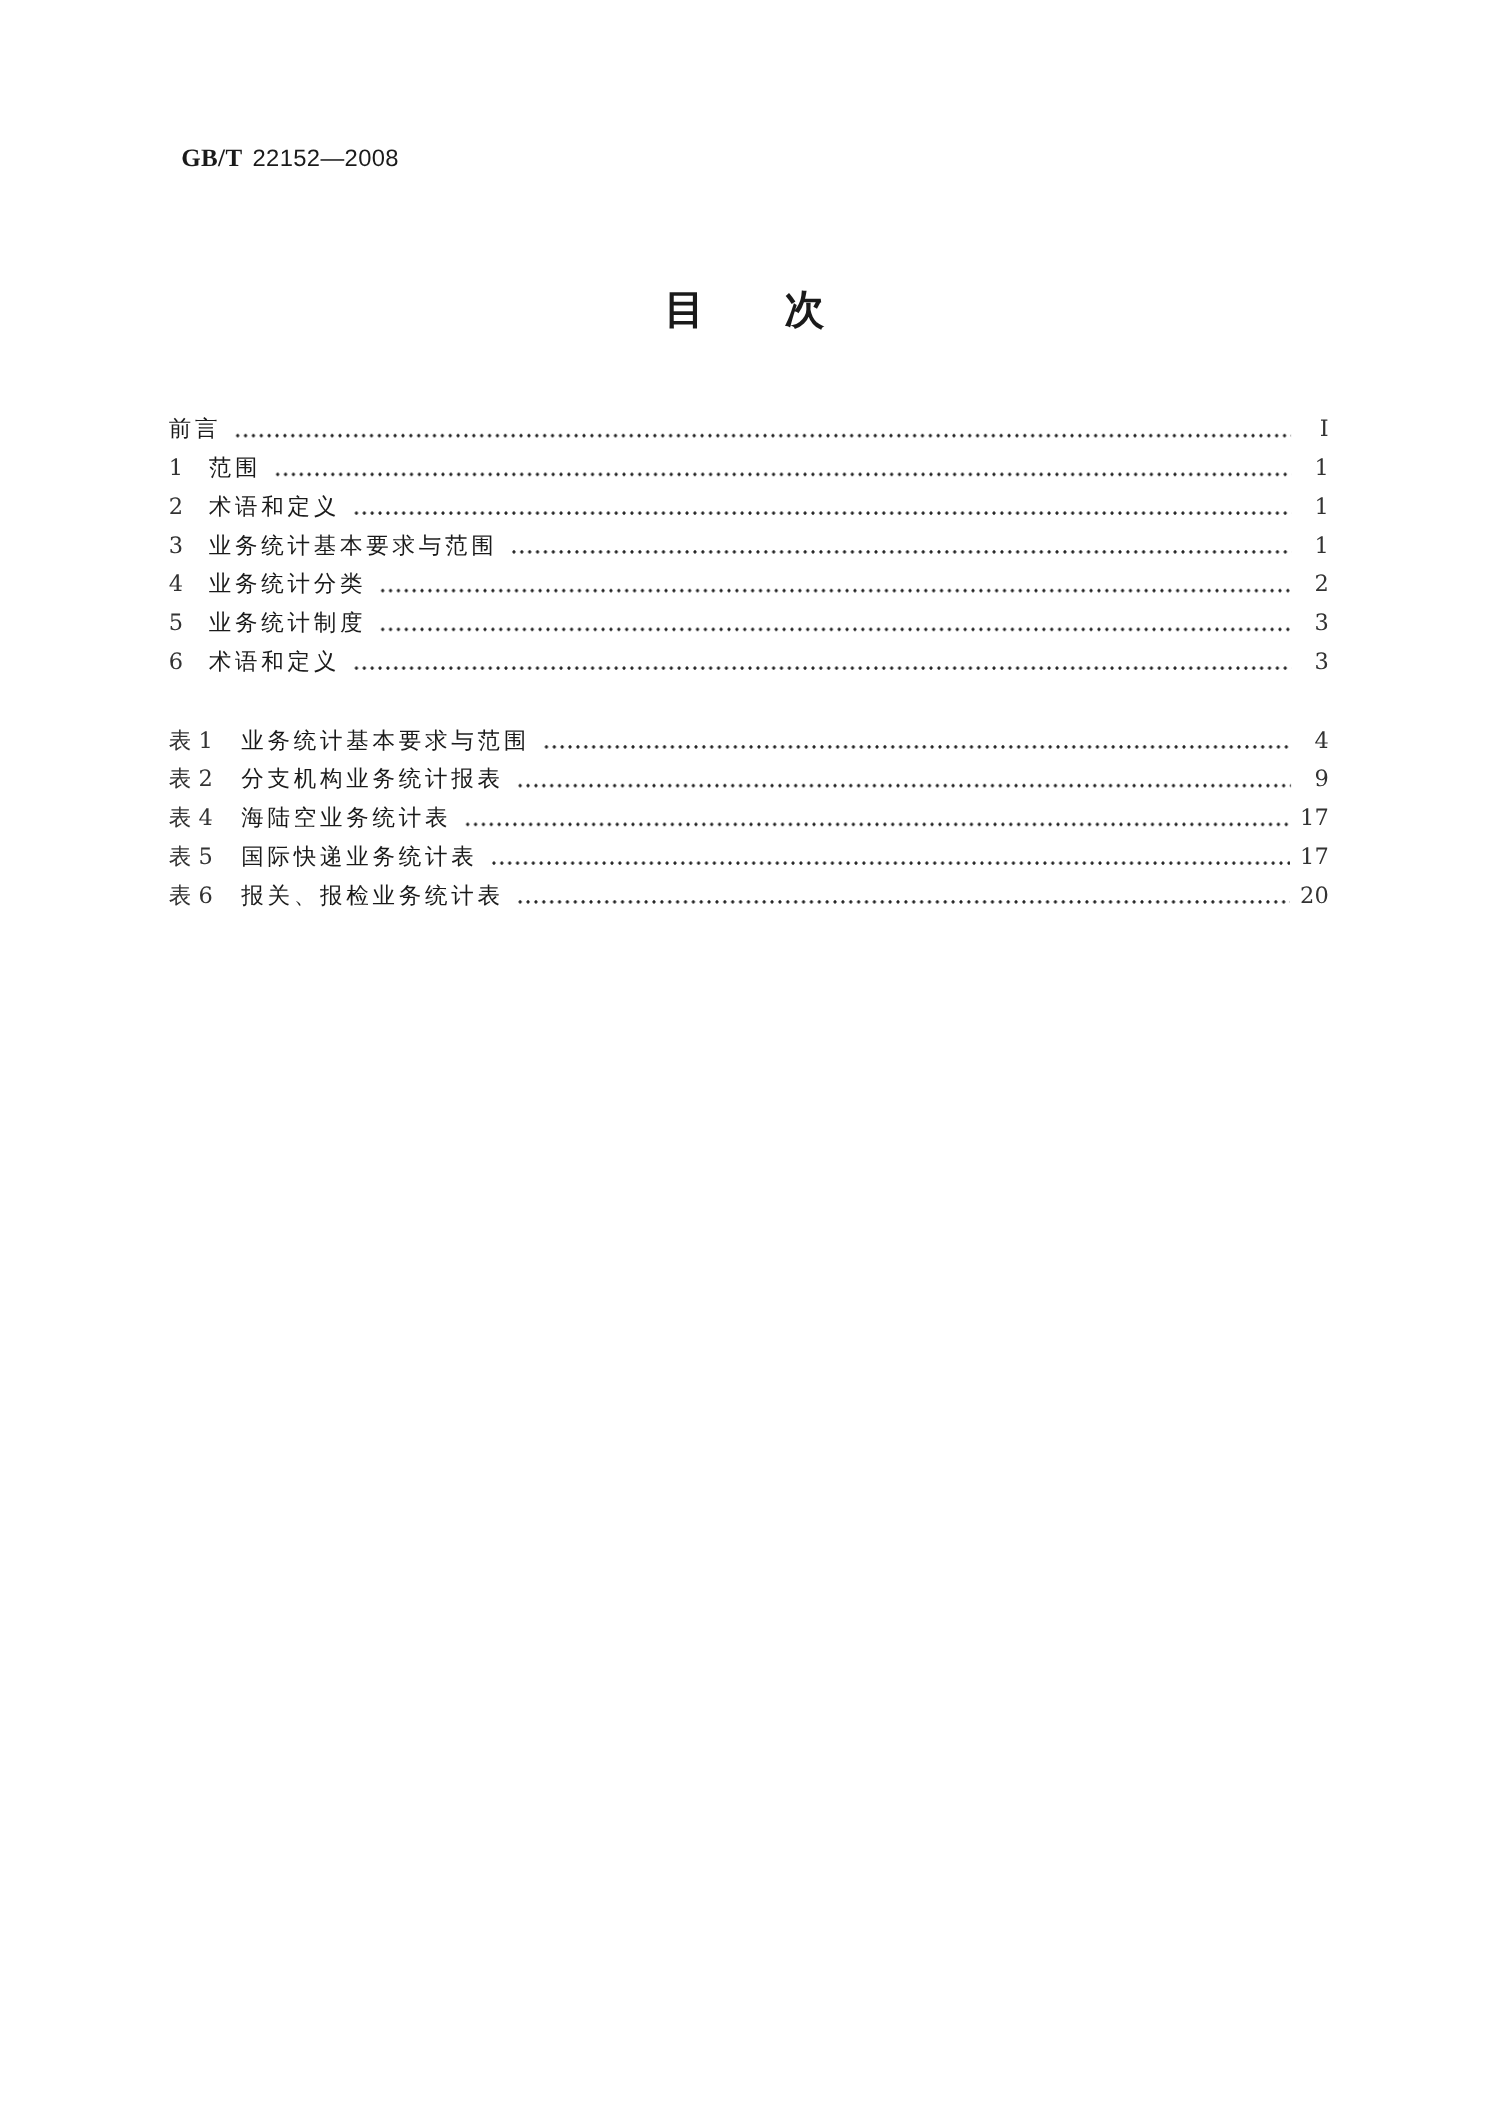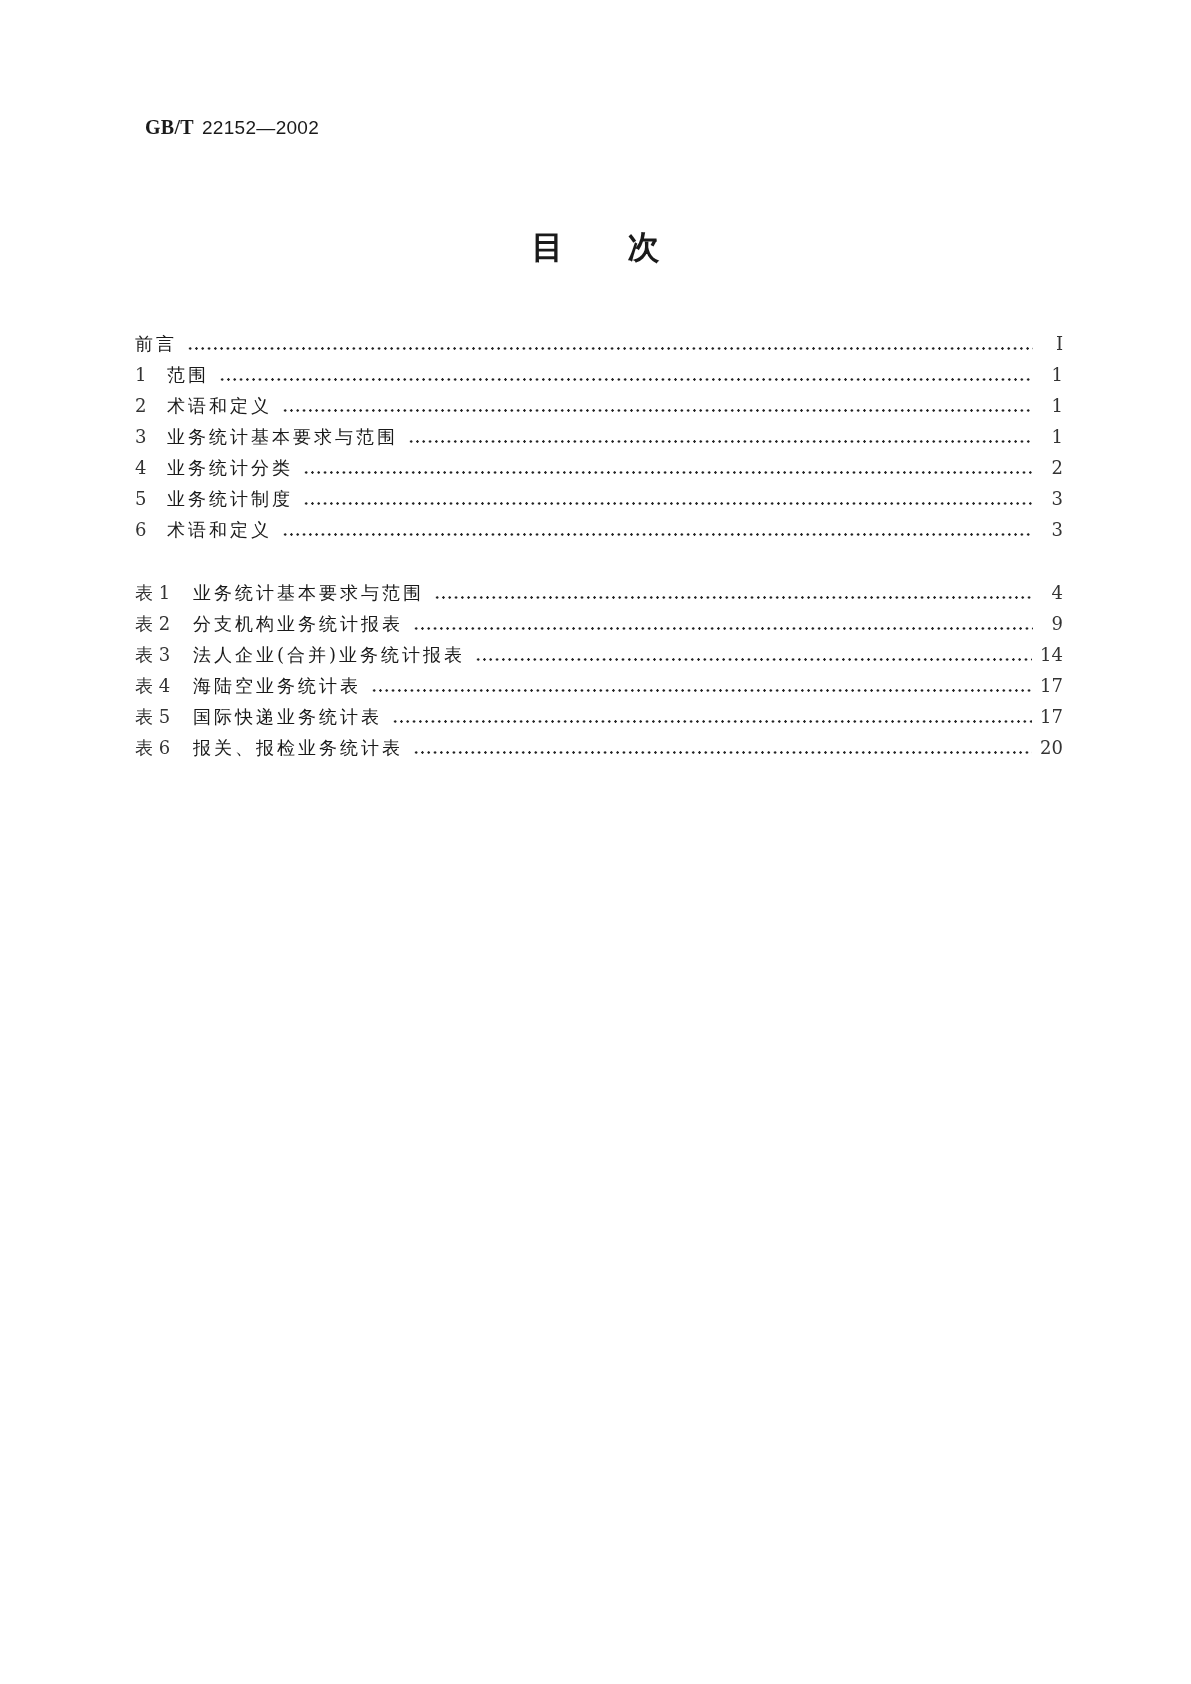--- a/index.html
+++ b/index.html
@@ -103,21 +103,21 @@
       flex: 0 0 auto;
       min-width: 22px;
       text-align: right;
       color: #333;
     }
   </style>
 </head>
 <body>
 
 <div class="std-header">
-  <span class="prefix">GB/T</span><span class="num">22152—2002</span>
+  <span class="prefix">GB/T</span><span class="num">22152—2008</span>
 </div>
 
 <div class="page-title">
   <span class="ch">目</span><span class="gap"></span><span class="ch">次</span>
 </div>
 
 <div class="toc toc-sections">
   <div class="toc-row">
     <span class="label" style="margin-left:0">前言</span>
     <span class="dots"></span>
@@ -168,26 +168,20 @@
     <span class="dots"></span>
     <span class="page">4</span>
   </div>
   <div class="toc-row">
     <span class="num">表 2</span>
     <span class="label">分支机构业务统计报表</span>
     <span class="dots"></span>
     <span class="page">9</span>
   </div>
   <div class="toc-row">
-    <span class="num">表 3</span>
-    <span class="label">法人企业(合并)业务统计报表</span>
-    <span class="dots"></span>
-    <span class="page">14</span>
-  </div>
-  <div class="toc-row">
     <span class="num">表 4</span>
     <span class="label">海陆空业务统计表</span>
     <span class="dots"></span>
     <span class="page">17</span>
   </div>
   <div class="toc-row">
     <span class="num">表 5</span>
     <span class="label">国际快递业务统计表</span>
     <span class="dots"></span>
     <span class="page">17</span>

